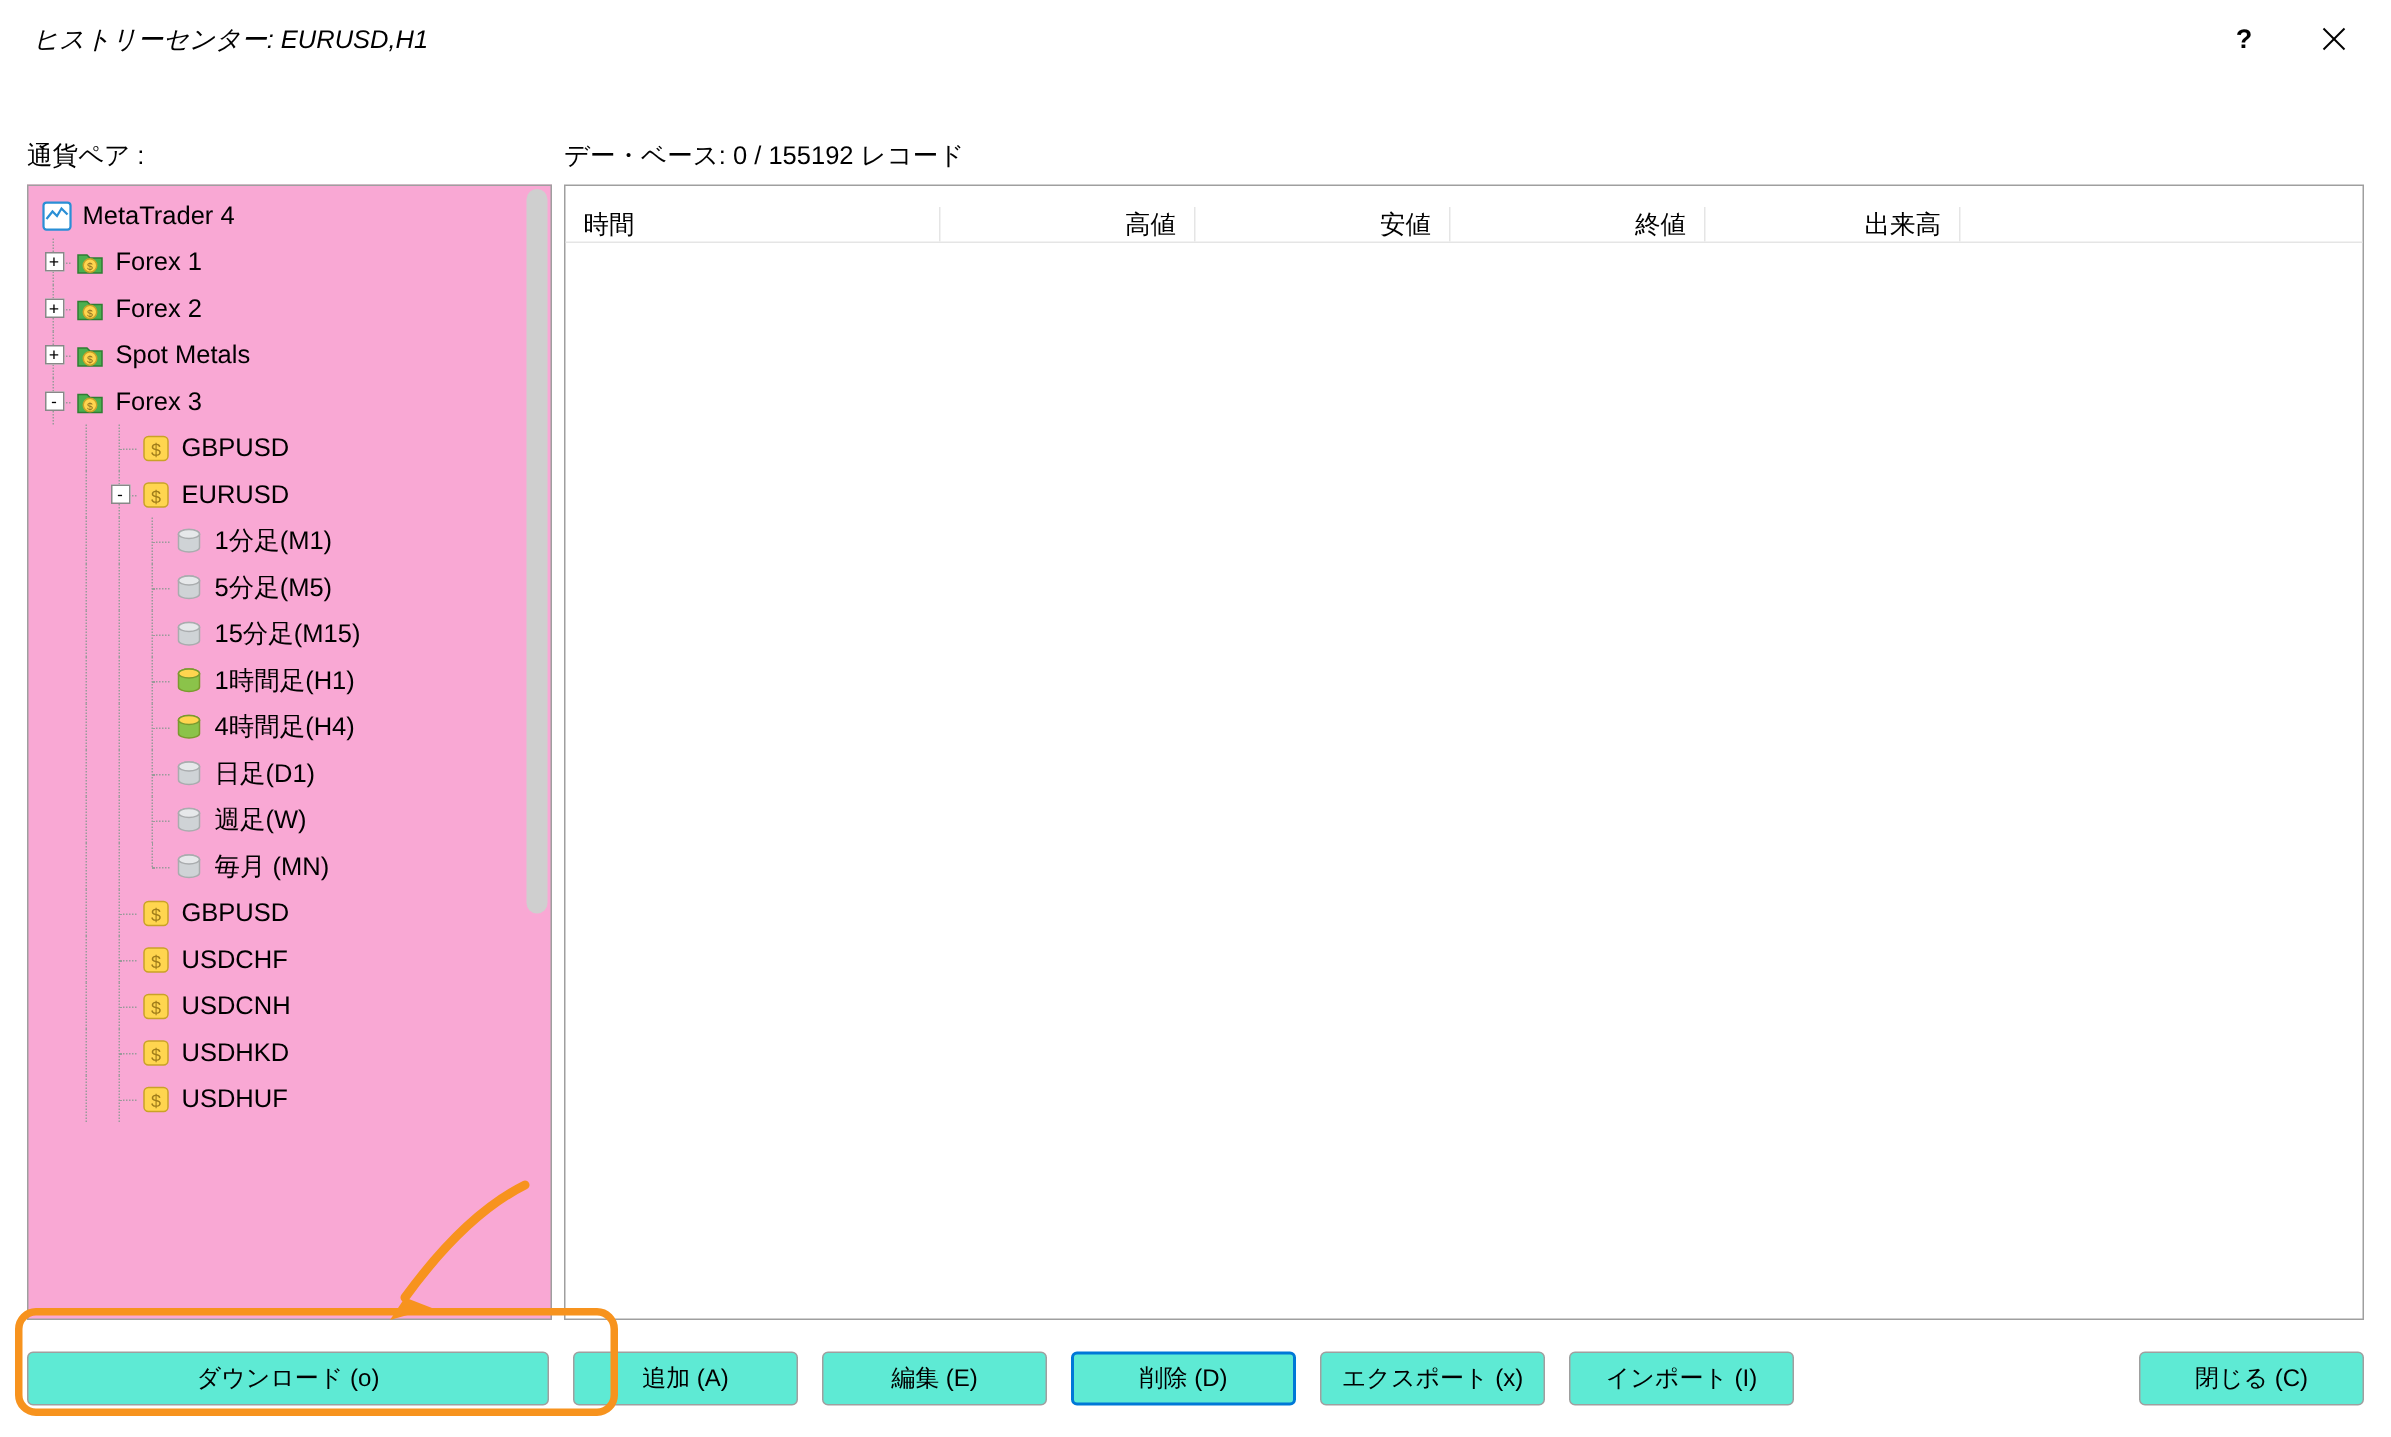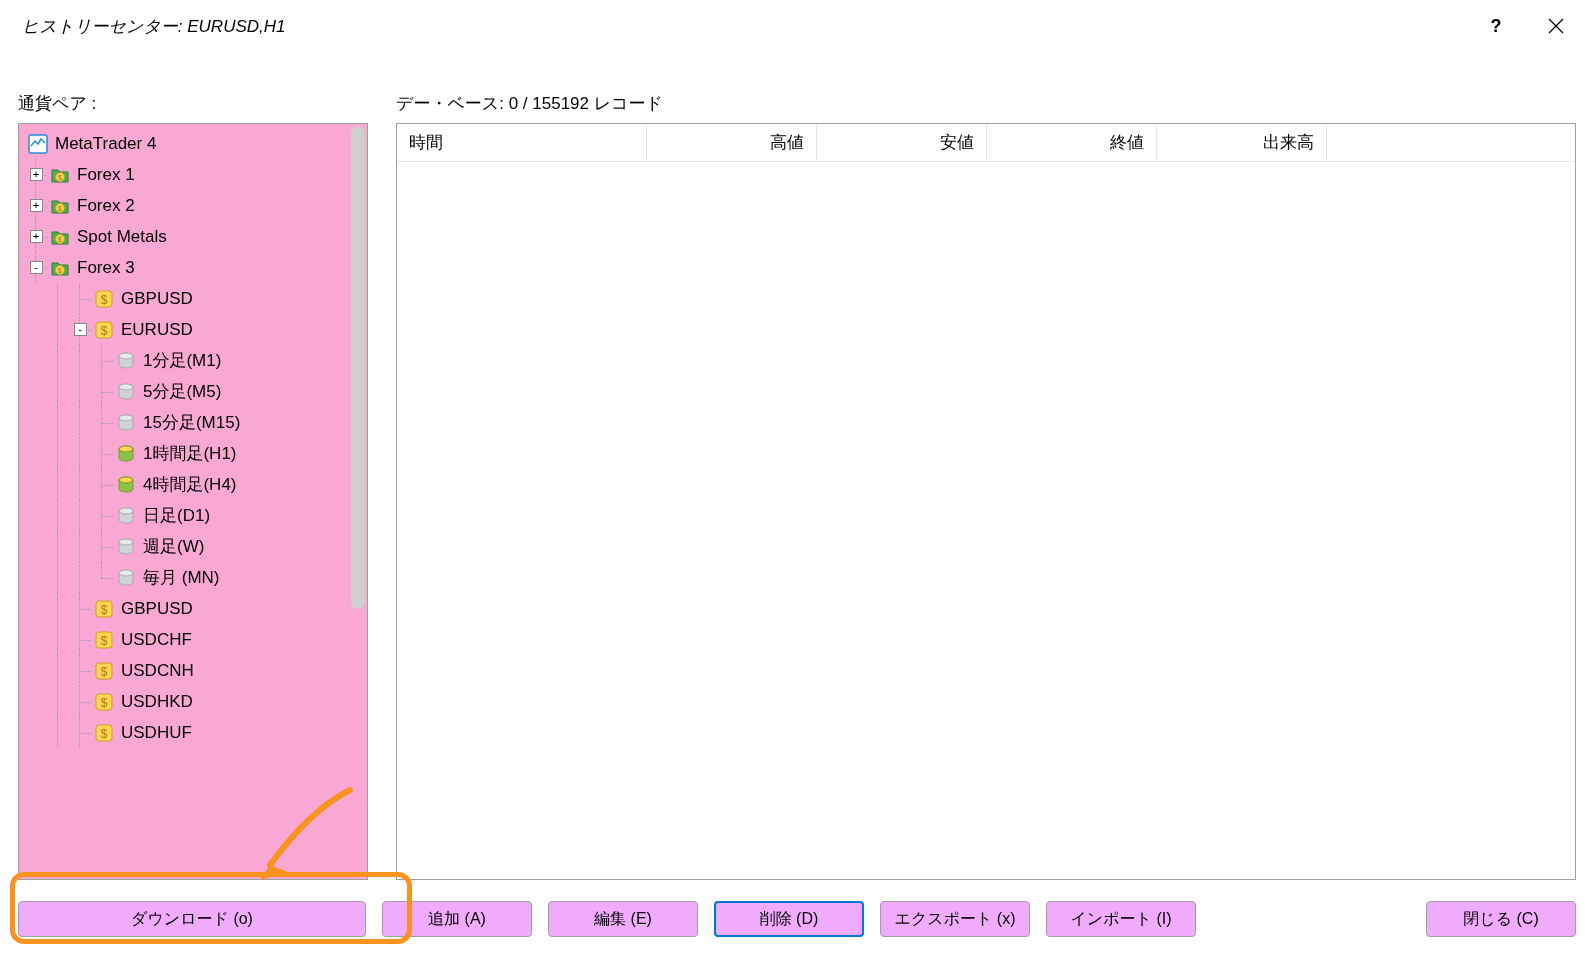--- a/index.html
+++ b/index.html
@@ -7,21 +7,21 @@
 .window { width: 1594px; height: 958px; display: flex; flex-direction: column; position: relative; }
 
 
 .titlebar { height: 52px; display: flex; align-items: center; padding: 0 8px 0 22px; }
 .titlebar-title { font-size: 17px; color: #000; flex: 1; font-style: italic; }
 .titlebar-btn { width: 60px; height: 52px; display: flex; align-items: center; justify-content: center; font-size: 20px; font-weight: 300; }
 .titlebar-btn.help { font-weight: bold; font-size: 18px; }
 .titlebar-btn.close svg { width: 16px; height: 16px; }
 
 
-.content { flex: 1; display: flex; padding: 40px 18px 0 18px; gap: 28px; }
+.content { flex: 1; display: flex; padding: 40px 18px 0 18px; gap: 8px; }
 
 .left-panel { width: 350px; display: flex; flex-direction: column; }
 .right-panel { flex: 1; display: flex; flex-direction: column; }
 
 .panel-label { font-size: 17px; color: #000; margin-bottom: 8px; }
 
 .tree-container { border: 1px solid #9f9f9f; flex: 1; height: 650px; position: relative; background: #f9a8d4; overflow: hidden; }
 .tree-scroll { position: absolute; inset: 0; overflow-y: hidden; }
 .tree { padding: 4px 0 4px 6px; font-size: 17px; line-height: 1; }
 .tree-row { display: flex; align-items: center; height: 31px; white-space: nowrap; }
@@ -38,28 +38,28 @@
 .expander { width: 13px; height: 13px; border: 1px solid #888; background: #fff; display: flex; align-items: center; justify-content: center; font-size: 11px; line-height: 1; font-family: monospace; z-index: 2; position: relative; }
 
 
 .icon { width: 22px; height: 22px; display: inline-flex; align-items: center; justify-content: center; margin-left: 2px; }
 .icon svg { width: 20px; height: 20px; }
 
 .root-name { font-weight: 400; }
 
 
 .table-container { border: 1px solid #9f9f9f; flex: 1; height: 650px; background: #fff; }
-.table-header { display: flex; height: 38px; border-bottom: 1px solid #e5e5e5; }
+.table-header { display: flex; height: 38px; border-bottom: 1px solid #e5e5e5; align-items: flex-end; }
 .th { border-right: 1px solid #e5e5e5; display: flex; align-items: center; padding: 0 12px; font-size: 17px; }
 .th.left { justify-content: flex-start; }
 .th.right { justify-content: flex-end; }
 
 
 .button-row { height: 78px; display: flex; align-items: center; padding: 0 18px; gap: 16px; }
-.btn { height: 36px; border: 1px solid #9f9f9f; background: #f0abfc; border-radius: 4px; font-size: 16px; display: flex; align-items: center; justify-content: center; cursor: default; }
+.btn { height: 36px; border: 1px solid #9f9f9f; background: #5eead4; border-radius: 4px; font-size: 16px; display: flex; align-items: center; justify-content: center; cursor: default; }
 .btn.download { width: 348px; }
 .btn.wide { width: 150px; }
 .btn.primary { border: 2px solid #0078d7; color: #000; }
 .spacer { flex: 1; }
 
 
 .highlight-box { position: absolute; border: 5px solid #f7931e; border-radius: 14px; pointer-events: none; }
 .arrow { position: absolute; pointer-events: none; }
 
 </style>

